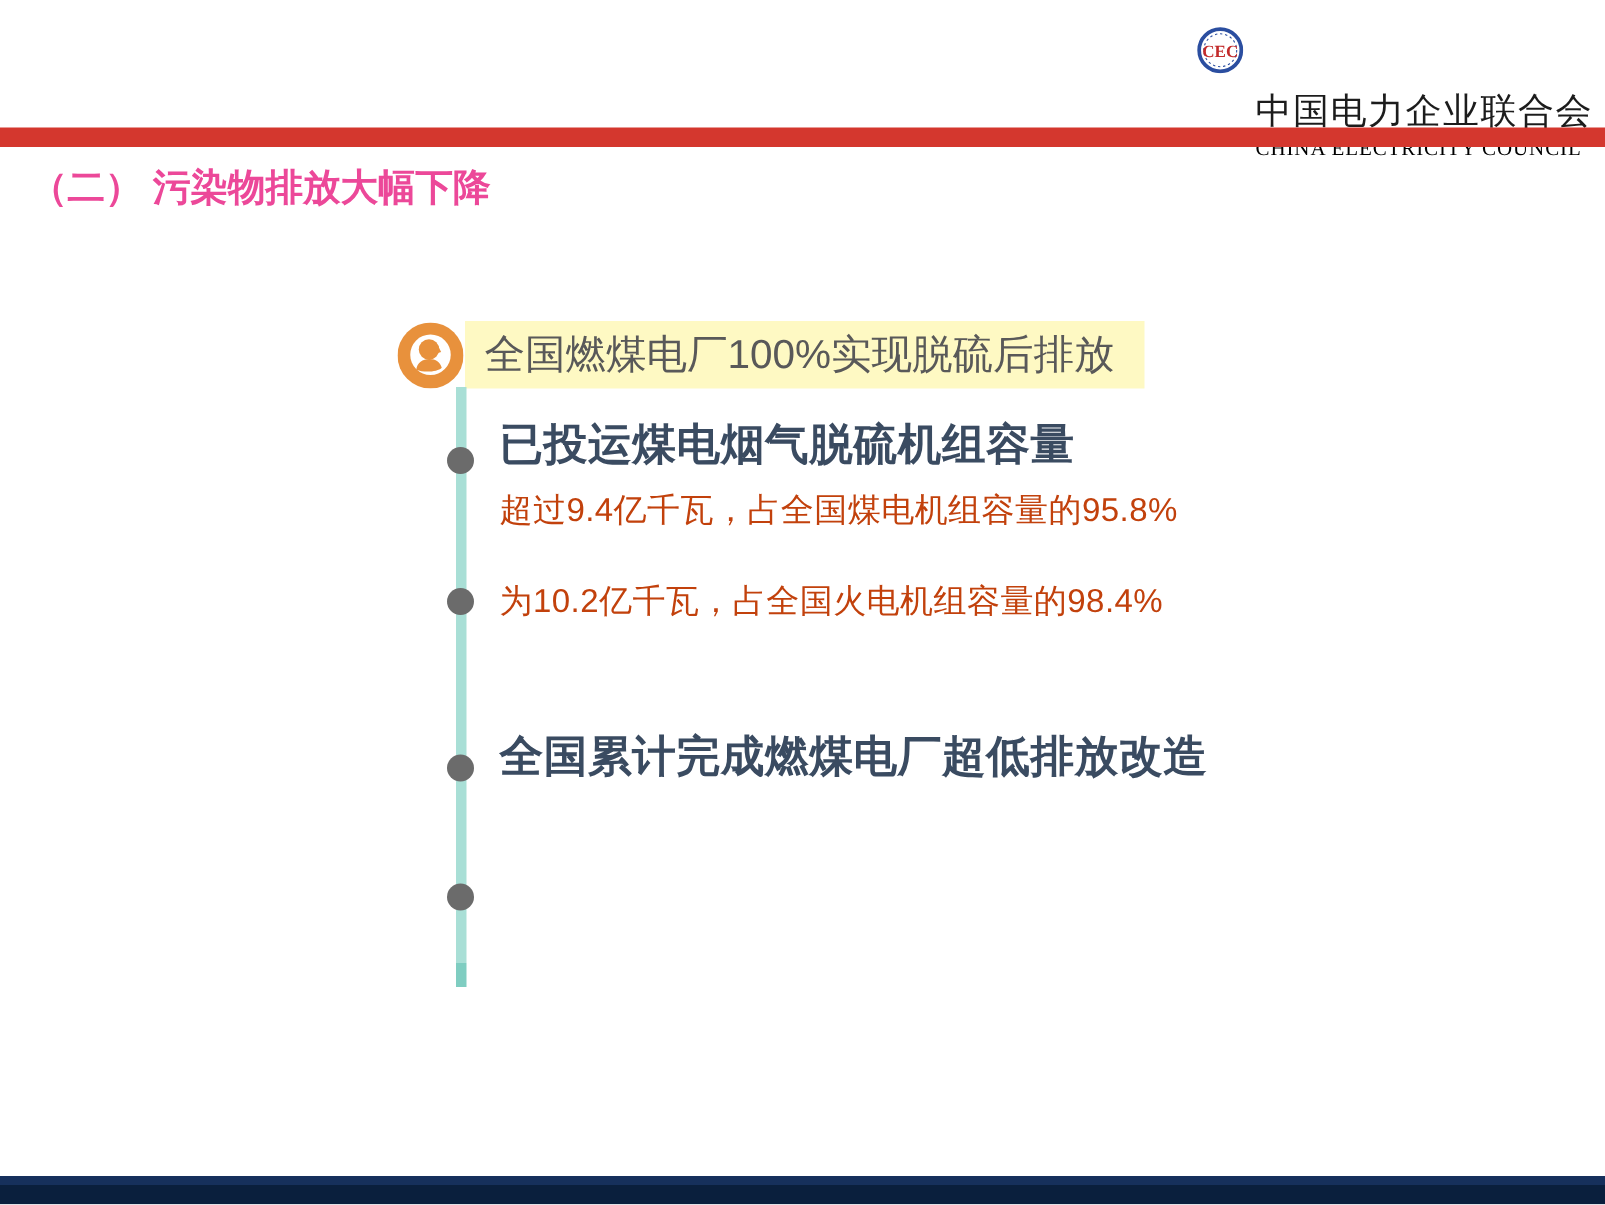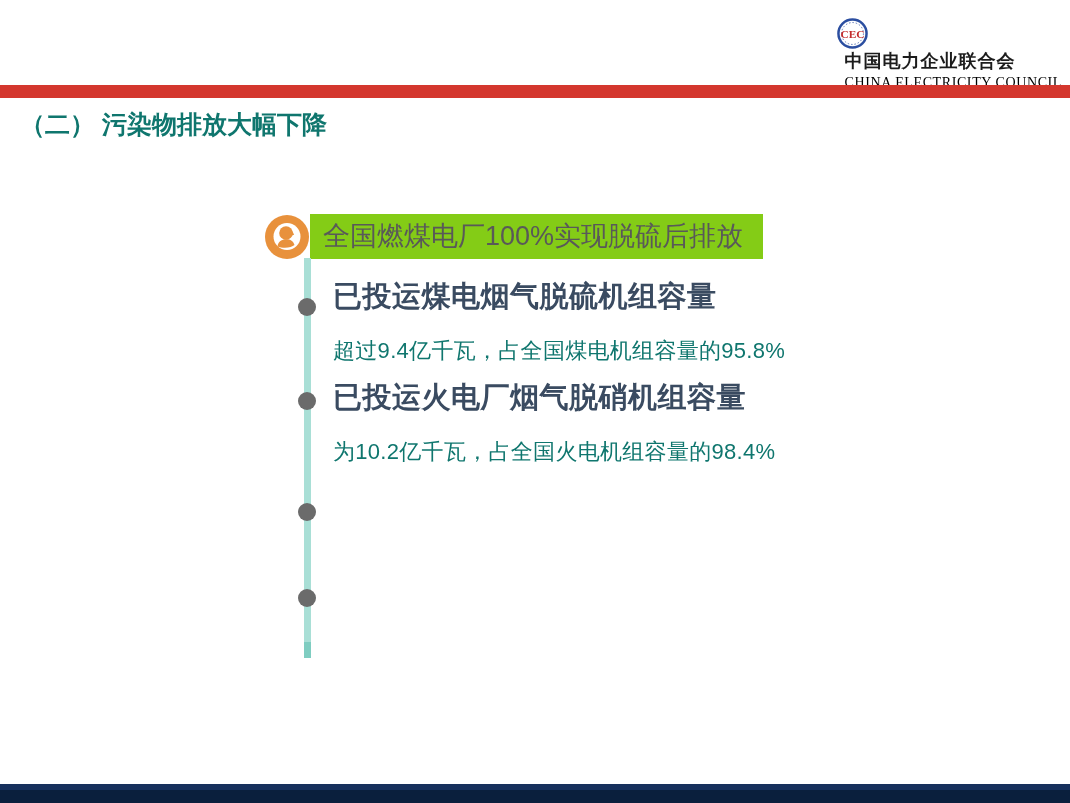--- a/index.html
+++ b/index.html
@@ -23,30 +23,30 @@
     color: #1A2B5F;
     letter-spacing: 0.5px;
     white-space: nowrap;
   }
   .logo {
     position: absolute;
     right: 8px;
     top: 14px;
     display: flex;
     align-items: flex-start;
-    flex-direction: column;
   }
   .emblem { width: 31px; height: 31px; margin-top: 4px; }
   .logo-text { margin-left: 8px; text-align: left; }
   .logo-cn {
-    font-size: 18px;
-    font-weight: bold;
+    font-size: 24px;
+    font-weight: normal;
     color: #1c1c1c;
     letter-spacing: 1px;
     white-space: nowrap;
+    margin-top: 44px;
   }
   .logo-en {
     font-family: "Liberation Serif", "DejaVu Serif", serif;
     font-size: 14px;
     color: #000000;
     letter-spacing: 0.6px;
     margin-top: 2px;
     white-space: nowrap;
   }
   .red-bar {
@@ -54,32 +54,32 @@
     left: 0; top: 85px;
     width: 1070px; height: 13px;
     background: #D4372E;
   }
   .subtitle {
     position: absolute;
     left: 20px;
     top: 108px;
     font-size: 25px;
     font-weight: bold;
-    color: #0f766e;
+    color: #ec4899;
     white-space: nowrap;
   }
 
   
   .timeline { position: absolute; left: 265px; top: 214px; width: 620px; height: 460px; }
   .tl-circle { position: absolute; left: 0; top: 1px; width: 44px; height: 44px; }
   .tl-headline {
     position: absolute;
     left: 45px; top: 0;
     width: 453px; height: 45px;
-    background: #84cc16;
+    background: #fef9c3;
     color: #595959;
     font-size: 27px;
     line-height: 45px;
     padding-left: 13px;
     white-space: nowrap;
   }
   .tl-line {
     position: absolute;
     left: 39px; top: 44px;
     width: 7px; height: 400px;
@@ -102,23 +102,23 @@
   .item3 { top: 271px; }
   .item4 { top: 373px; }
   .tl-item-title {
     font-size: 29px;
     font-weight: bold;
     color: #3A4B61;
     letter-spacing: 0.5px;
     white-space: nowrap;
   }
   .tl-item-detail {
-    margin-top: 19px;
+    margin-top: 8px;
     font-size: 22px;
-    color: #0f766e;
+    color: #c2410c;
     letter-spacing: 0.3px;
     white-space: nowrap;
   }
   .tl-item-detail:empty { display: none; }
 
   
   .footer-bar { position: absolute; left: 0; bottom: 0; width: 1070px; }
   .footer-top { height: 6px; background: #16305C; }
   .footer-bottom { height: 13px; background: #0A1F3D; }
 </style>
@@ -165,24 +165,24 @@
     <div class="tl-dot dot1"></div>
     <div class="tl-dot dot2"></div>
     <div class="tl-dot dot3"></div>
     <div class="tl-dot dot4"></div>
 
     <div class="tl-item item1">
       <div class="tl-item-title">已投运煤电烟气脱硫机组容量</div>
       <div class="tl-item-detail">超过9.4亿千瓦，占全国煤电机组容量的95.8%</div>
     </div>
     <div class="tl-item item2">
-      <div class="tl-item-title">已投运火电厂烟气脱硝机组容量</div>
       <div class="tl-item-detail">为10.2亿千瓦，占全国火电机组容量的98.4%</div>
     </div>
     <div class="tl-item item3">
+      <div class="tl-item-title">全国累计完成燃煤电厂超低排放改造</div>
     </div>
 
   </div>
 
   <div class="footer-bar">
     <div class="footer-top"></div>
     <div class="footer-bottom"></div>
   </div>
 
 </div>

